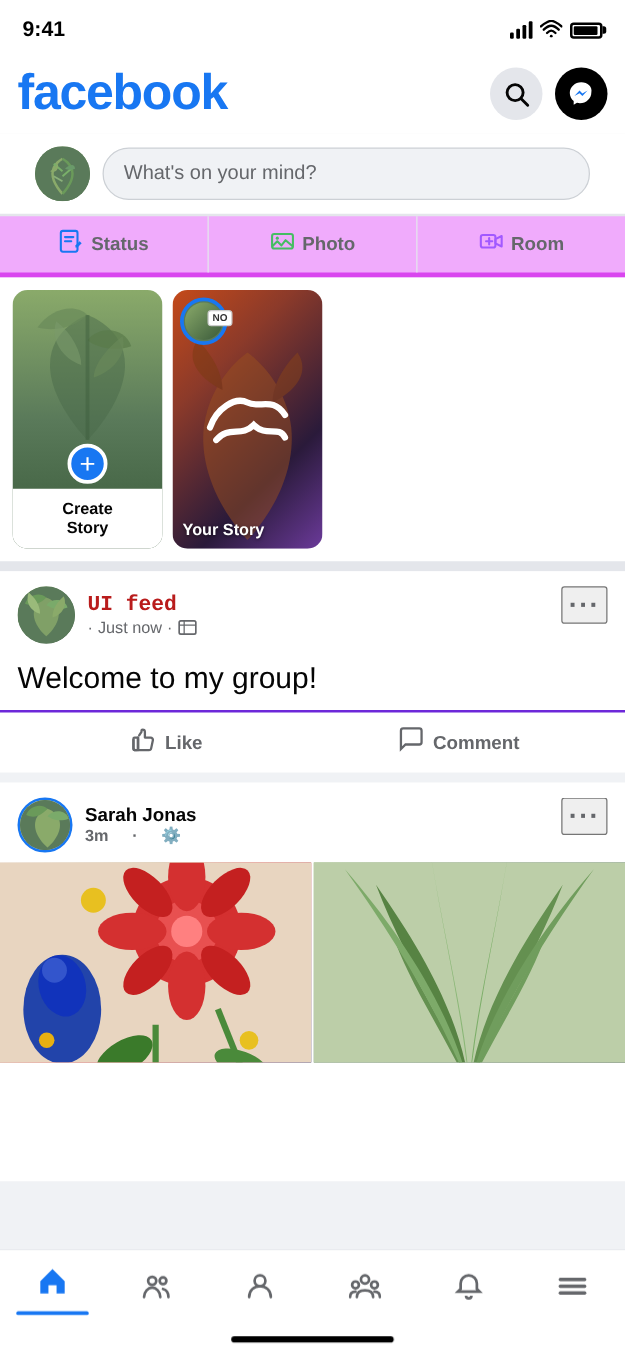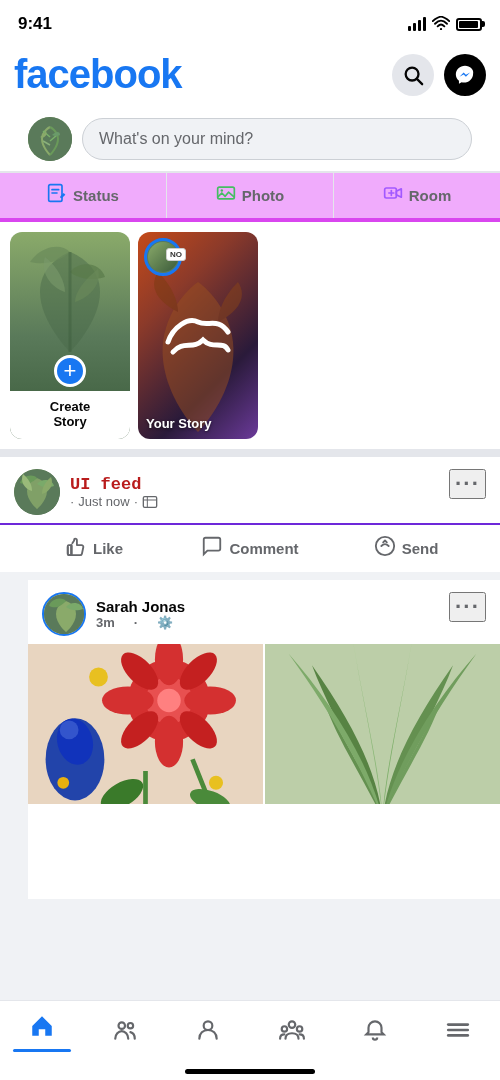--- a/index.html
+++ b/index.html
@@ -634,53 +634,44 @@
           <svg width="16" height="16" viewBox="0 0 24 24" fill="none">
             <rect x="2" y="4" width="20" height="16" rx="2" stroke="#65676b" stroke-width="2" fill="none"></rect>
             <line x1="2" y1="9" x2="22" y2="9" stroke="#65676b" stroke-width="1.5"></line>
             <line x1="8" y1="4" x2="8" y2="20" stroke="#65676b" stroke-width="1.5"></line>
           </svg>
         </span>
       </div>
     </div>
     <button class="post-more">···</button>
   </div>
+  <div class="post-content">Welcome to my group!</div>
   <div class="post-actions">
     <button class="post-action-btn">
       <span class="post-action-icon">
         <svg width="22" height="22" viewBox="0 0 24 24" fill="none">
           <path d="M7 22V11M3 13v7a2 2 0 002 2h11.5a2 2 0 001.96-1.6l1.5-7A2 2 0 0018 11h-5V6a2 2 0 00-2-2 1 1 0 00-1 1v1L8 9" stroke="#65676b" stroke-width="2" stroke-linecap="round" stroke-linejoin="round" fill="none"></path>
           <line x1="7" y1="11" x2="7" y2="22" stroke="#65676b" stroke-width="2" stroke-linecap="round"></line>
           <rect x="3" y="11" width="4" height="11" rx="1" stroke="#65676b" stroke-width="2" fill="none"></rect>
         </svg>
       </span>
       <span>Like</span>
     </button>
     <button class="post-action-btn">
       <span class="post-action-icon">
         <svg width="22" height="22" viewBox="0 0 24 24" fill="none">
           <path d="M21 15a2 2 0 01-2 2H7l-4 4V5a2 2 0 012-2h14a2 2 0 012 2z" stroke="#65676b" stroke-width="2" fill="none"></path>
         </svg>
       </span>
       <span>Comment</span>
     </button>
-    <button class="post-action-btn">
-      <span class="post-action-icon">
-        <svg width="22" height="22" viewBox="0 0 24 24" fill="none">
-          <circle cx="12" cy="12" r="10" stroke="#65676b" stroke-width="2" fill="none"></circle>
-          <path d="M8 12 C8 12 10 10 12 10 C14 10 16 12 16 12" stroke="#65676b" stroke-width="2" stroke-linecap="round" fill="none"></path>
-          <path d="M10 8 L12 6 L14 8" stroke="#65676b" stroke-width="2" stroke-linecap="round" stroke-linejoin="round" fill="none"></path>
-        </svg>
-      </span>
-      <span>Send</span>
-    </button>
   </div>
 </div>
 
-<div class="post-card" style="padding-bottom: 95px; margin-left: 28px;">
+<div class="post-card" style="padding-bottom: 95px;">
   <div class="post2-header">
     <div style="display:flex;gap:10px;align-items:center;">
       <div class="post2-avatar">
         <div class="post2-avatar-inner">
           <svg width="44" height="44" viewBox="0 0 44 44" fill="none">
             <rect width="44" height="44" fill="#5a7a5a"></rect>
             <path d="M22 38 C22 38 12 30 12 20 C12 10 22 7 22 7 C22 7 32 10 32 20 C32 30 22 38 22 38Z" fill="#8aaa6a"></path>
             <path d="M22 7 C17 2 7 5 5 12 C13 16 19 10 22 7Z" fill="#6a9a5a"></path>
             <path d="M22 13 C27 7 37 8 39 15 C31 18 25 15 22 13Z" fill="#7aaa6a"></path>
           </svg>

